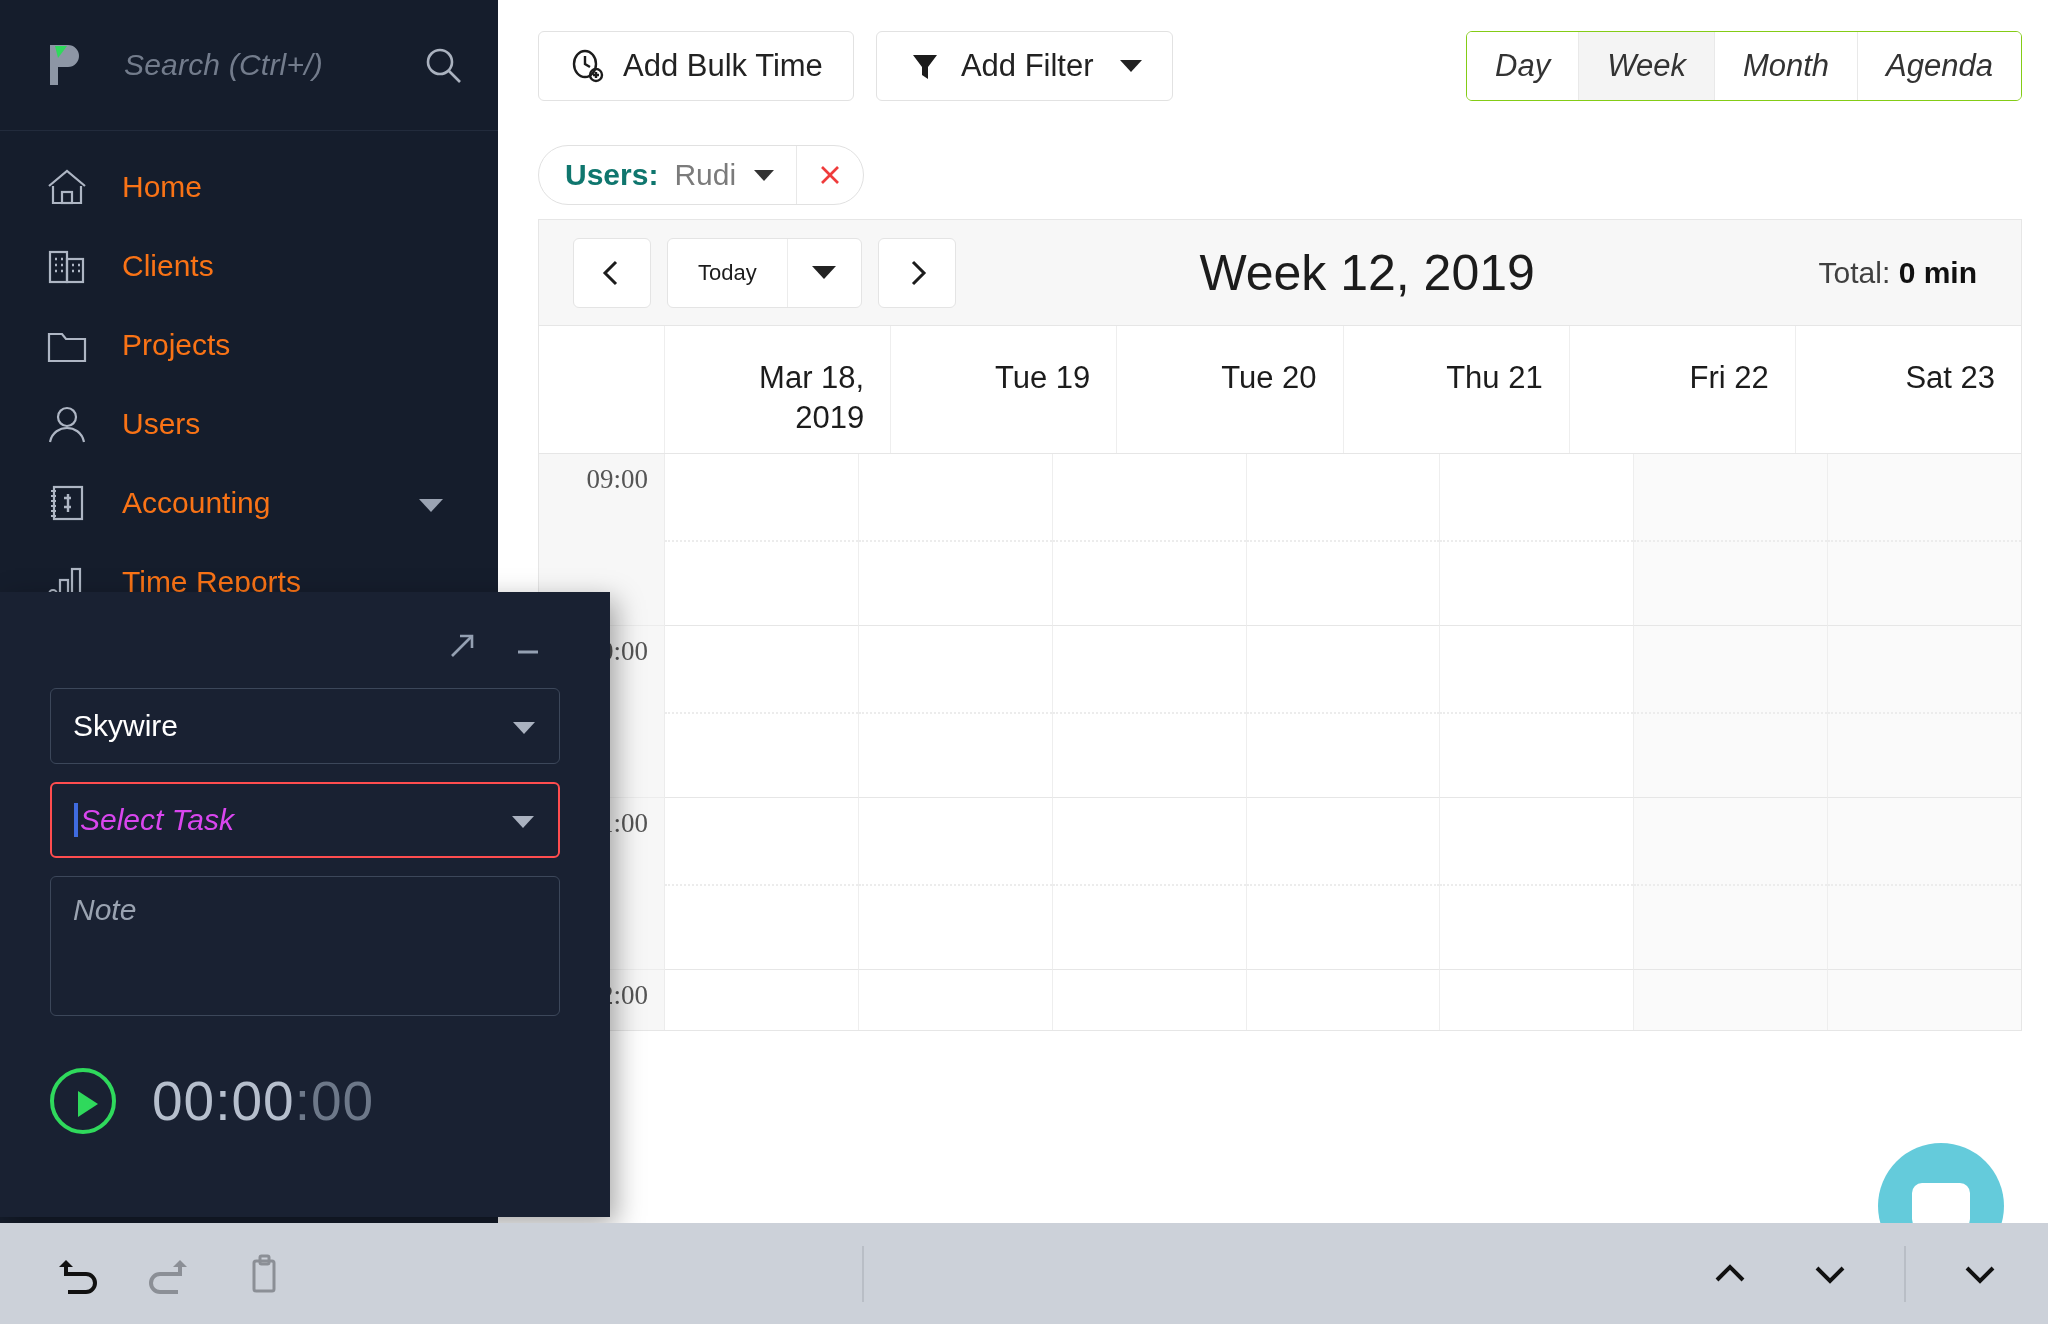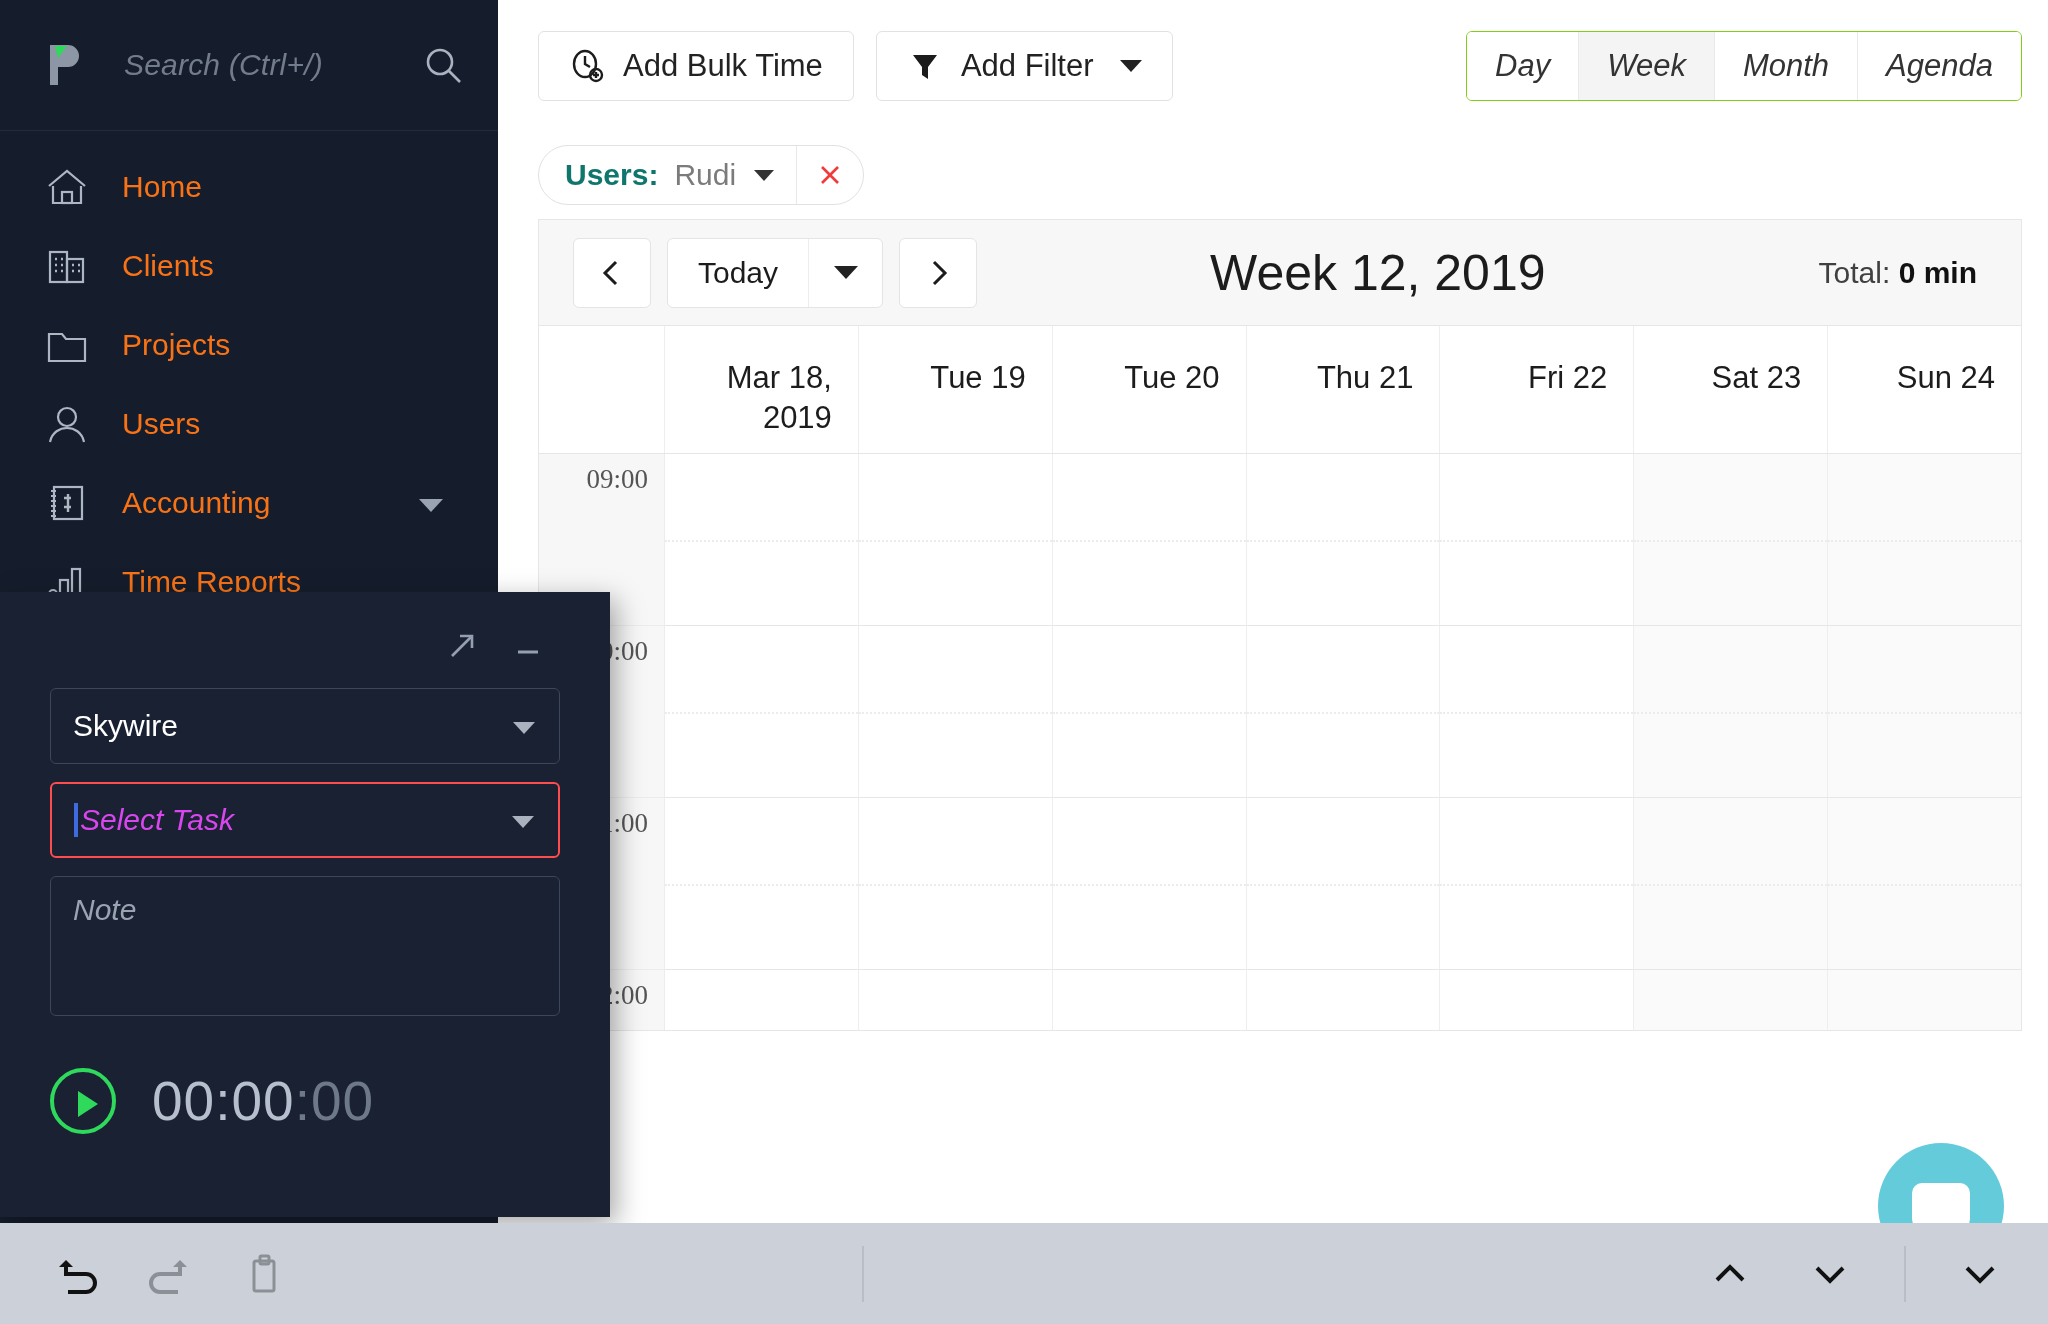--- a/index.html
+++ b/index.html
@@ -177,21 +177,21 @@
   }
   .nav-btn {
     width: 78px; height: 70px; border: 1px solid #e4e4e4; border-radius: 6px;
     background: #fff; display: flex; align-items: center; justify-content: center;
     color: #1c1c1c; font-size: 34px;
   }
   .today-group {
     display: flex; height: 70px; border: 1px solid #e4e4e4;
     border-radius: 6px; background: #fff; margin: 0 16px; overflow: hidden;
   }
-  .today-group .lbl { display: flex; align-items: center; padding: 0 30px; font-size: 30px; color: #1c1c1c; }
+  .today-group .lbl { display: flex; align-items: center; padding: 0 30px; font-size: 22px; color: #1c1c1c; }
   .today-group .arw {
     width: 74px; display: flex; align-items: center; justify-content: center;
     border-left: 1px solid #ececec;
   }
   .today-group .arw i {
     width: 0; height: 0;
     border-left: 12px solid transparent;
     border-right: 12px solid transparent;
     border-top: 13px solid #222;
   }
@@ -485,21 +485,20 @@
           <span>
             <span>Mar 18,</span><br>
             <span>2019</span>
           </span>
         </div>
         <div class="dh">Tue 19</div>
         <div class="dh">Tue 20</div>
         <div class="dh">Thu 21</div>
         <div class="dh">Fri 22</div>
         <div class="dh">Sat 23</div>
-        <div class="dh">Sun 24</div>
       </div>
 
       <div class="grid-wrap">
 
         <div class="grid-row">
           <div class="gut">09:00</div>
           <div class="cell"></div>
           <div class="cell"></div>
           <div class="cell"></div>
           <div class="cell"></div>

